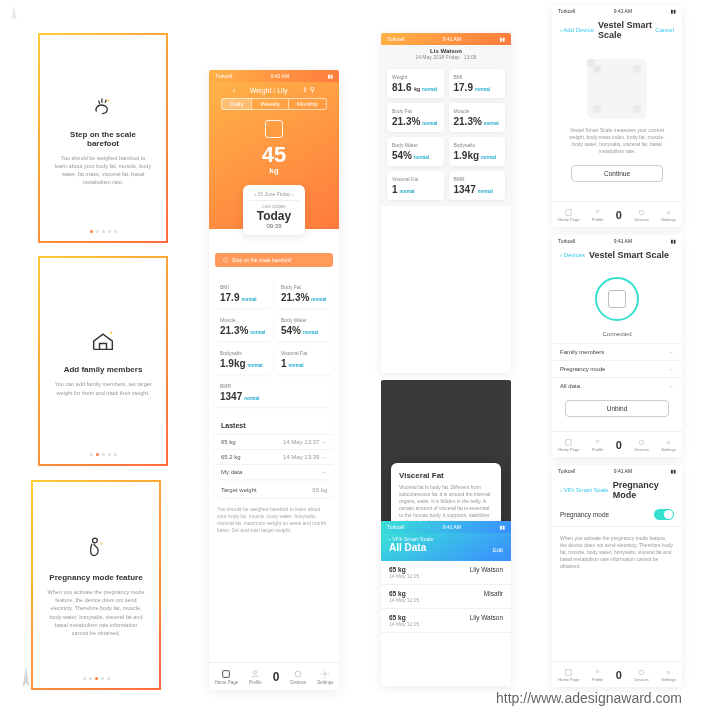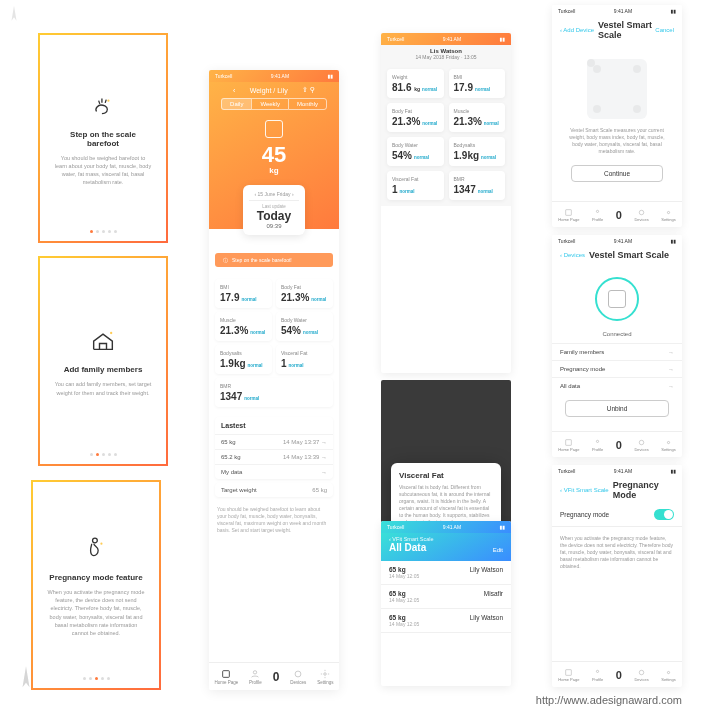--- a/index.html
+++ b/index.html
@@ -4,21 +4,21 @@
 <style>
 *{margin:0;padding:0;box-sizing:border-box;-webkit-font-smoothing:antialiased}
 body{font-family:-apple-system,Helvetica,Arial,sans-serif;background:#fff;width:710px;height:710px;position:relative;font-size:6px;color:#333}
 .canvas{position:relative;width:710px;height:710px}
 
 
 .brand{position:absolute;top:4px;right:30px;font-size:11px;color:#555;font-weight:500;text-align:right;line-height:1.1}
 .brand span{color:#888;letter-spacing:1px}
 .corner-logo{position:absolute;top:4px;left:4px;width:20px;height:20px;opacity:.5}
 .bottom-logo{position:absolute;bottom:18px;left:12px;width:28px;height:28px;opacity:.6}
-.credit{position:absolute;bottom:4px;right:28px;font-size:11px;color:#666}
+.credit{position:absolute;bottom:4px;right:28px;font-size:14px;color:#666}
 
 
 .phone{position:absolute;width:130px;border-radius:2px;background:#fff;overflow:hidden}
 .onb{height:210px;border:2px solid;border-image:linear-gradient(135deg,#ffcc33,#ff6a3d)1;display:flex;flex-direction:column;align-items:center;justify-content:center;padding:14px}
 .onb .ico{width:30px;height:30px;margin-bottom:10px;display:flex;align-items:center;justify-content:center}
 .onb h3{font-size:8px;font-weight:700;margin-bottom:6px;text-align:center}
 .onb p{font-size:5.5px;line-height:1.5;color:#999;text-align:center}
 .dots{position:absolute;bottom:8px;left:0;right:0;display:flex;justify-content:center;gap:3px}
 .dots i{width:3px;height:3px;border-radius:50%;background:#ddd}
 .dots i.on{background:#ff7a3d}

